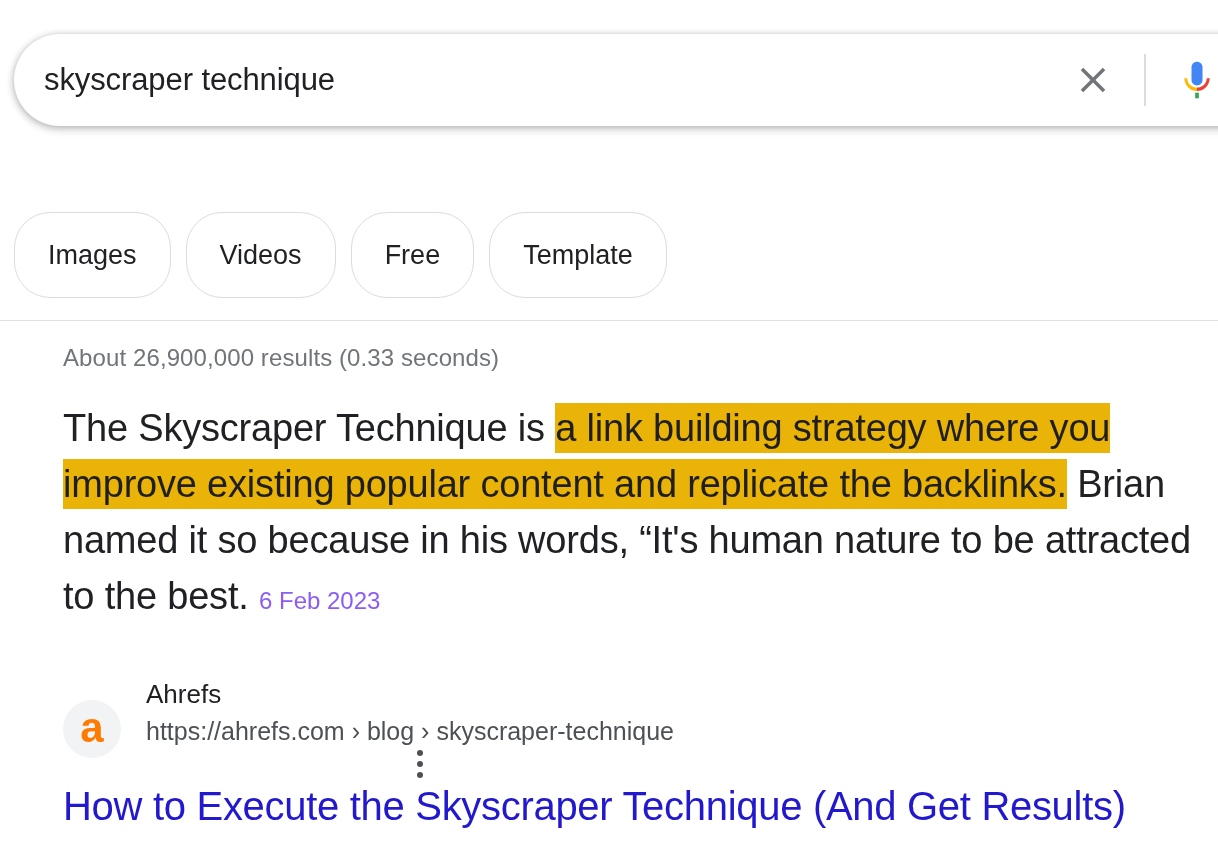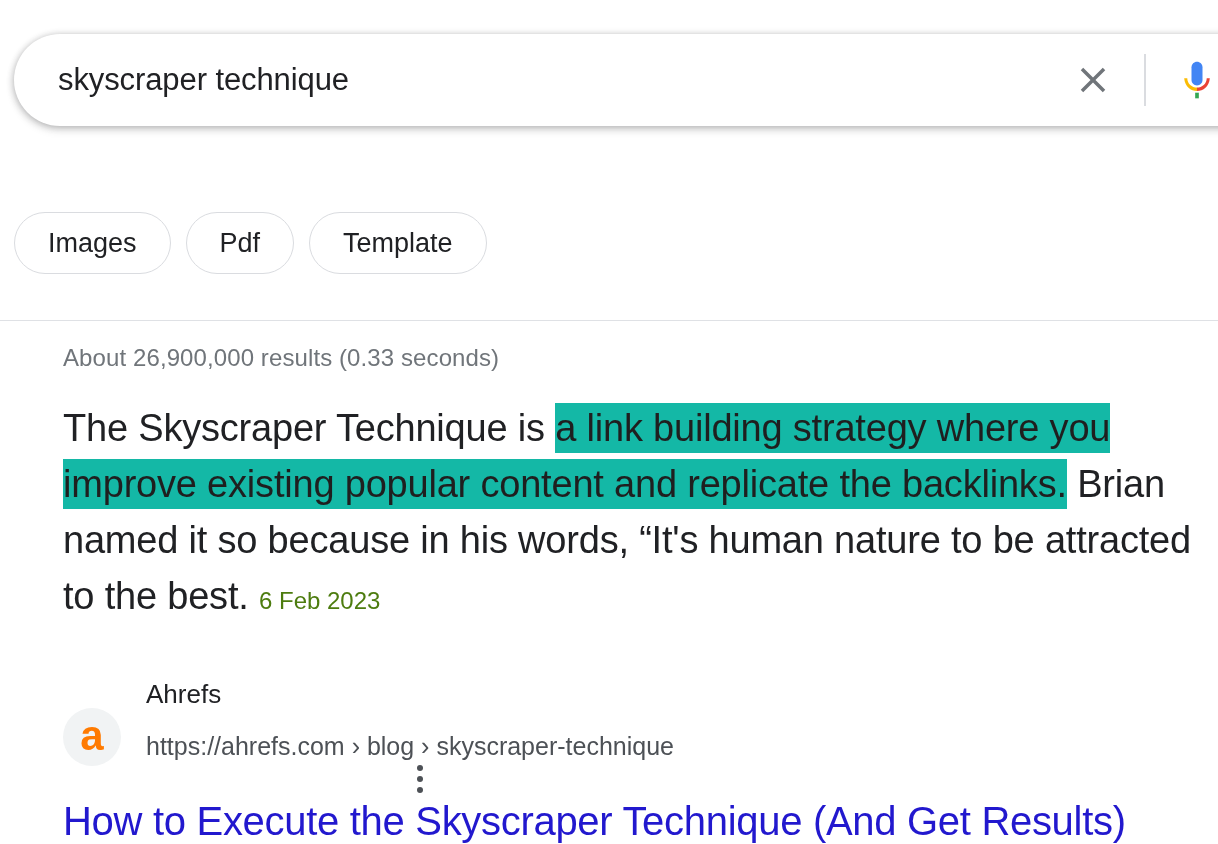--- a/index.html
+++ b/index.html
@@ -39,21 +39,21 @@
     display: flex;
     align-items: center;
   }
   .search-input {
     border: none;
     outline: none;
     background: transparent;
     font-family: "Liberation Sans", sans-serif;
     font-size: 31px;
     color: #202124;
-    margin-left: 42px;
+    margin-left: 28px;
     width: 950px;
     height: 50px;
     letter-spacing: -0.1px;
   }
   .search-input::placeholder { color: #9aa0a6; }
 
   .clear-btn {
     position: absolute;
     left: 1050px;
     top: 50%;
@@ -97,21 +97,21 @@
   .chips-row {
     position: absolute;
     left: 14px;
     top: 212px;
     display: flex;
     gap: 15px;
     align-items: center;
     white-space: nowrap;
   }
   .chip {
-    height: 62px;
+    height: 86px;
     border: 1px solid #dadce0;
     border-radius: 36px;
     background: #ffffff;
     color: #202124;
     font-size: 27px;
     font-family: "Liberation Sans", sans-serif;
     display: flex;
     align-items: center;
     justify-content: flex-end;
     padding: 0 33px;
@@ -145,28 +145,28 @@
 
   .snippet {
     margin-top: 26px;
     font-size: 38px;
     line-height: 56px;
     color: #202124;
     letter-spacing: -0.2px;
     max-width: 1150px;
   }
   .snippet .hl {
-    background: #14b8a6;
+    background: #eab308;
     color: #1f1f1f;
     box-decoration-break: clone;
     -webkit-box-decoration-break: clone;
     padding: 4px 0;
   }
   .snippet-date {
-    color: #4d7c0f;
+    color: #8b5cf6;
     font-size: 24px;
     letter-spacing: 0;
   }
 
   .source-block {
     margin-top: 48px;
     display: flex;
     align-items: center;
   }
   .favicon {
@@ -185,21 +185,20 @@
     font-size: 42px;
     font-weight: 700;
     line-height: 1;
     margin-top: -2px;
   }
   .source-text {
     margin-left: 25px;
     display: flex;
     flex-direction: column;
     justify-content: center;
-    gap: 15px;
   }
   .site-name {
     color: #202124;
     font-size: 26px;
     line-height: 34px;
   }
   .site-url-row {
     display: flex;
     align-items: center;
     margin-top: 4px;
@@ -265,21 +264,24 @@
         </svg>
       </button>
     </div>
   </div>
 
   <div class="chips-row">
     <div class="chip">
         <span>Images</span>
       </div>
     <div class="chip">
-        <span>Pdf</span>
+        <span>Videos</span>
+      </div>
+    <div class="chip">
+        <span>Free</span>
       </div>
     <div class="chip">
         <span>Template</span>
       </div>
   </div>
 
   <div class="divider-h"></div>
 
   <div class="results">
 

